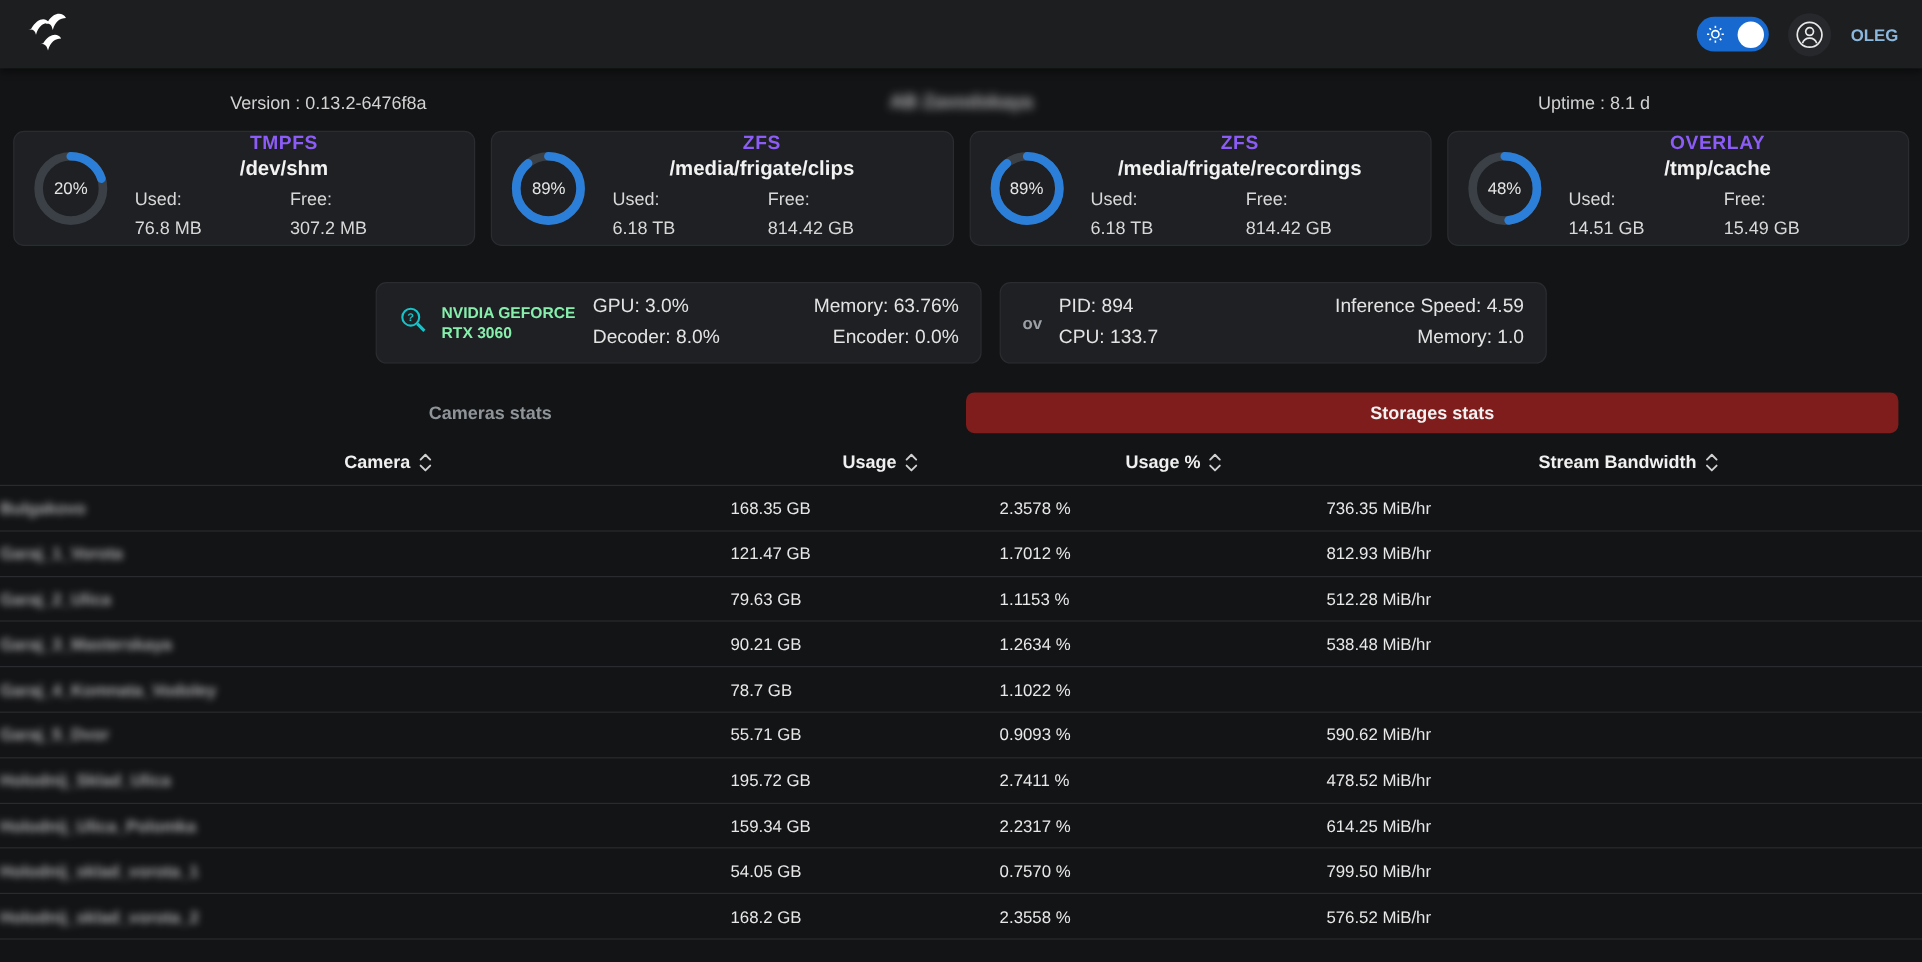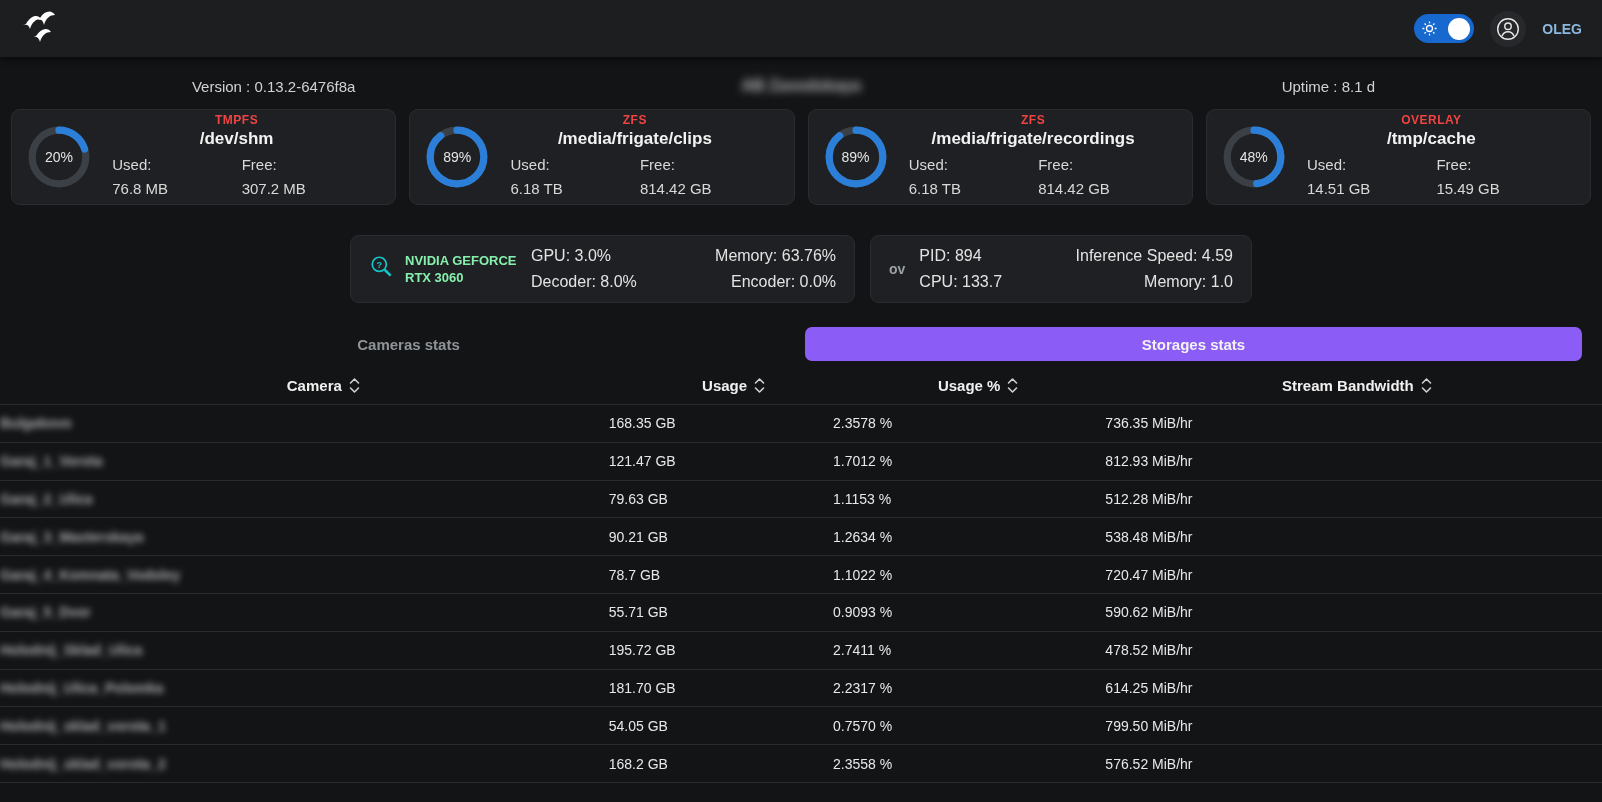--- a/index.html
+++ b/index.html
@@ -30,43 +30,43 @@
 
   
   .cards-row { display:flex; gap:13px; padding:6px 11px 0; }
   .storage-card { flex:1; background:#1e2023; border:1px solid #2a2c30; border-radius:9px;
                   height:96px; display:flex; align-items:center; padding:10px 14px; }
   .donut-wrap { position:relative; width:66px; height:66px; flex:0 0 66px; }
   .donut-wrap svg { width:66px; height:66px; }
   .donut-pct { position:absolute; inset:0; display:flex; align-items:center; justify-content:center;
                font-size:14px; color:#e5e5e5; }
   .storage-info { flex:1; display:flex; flex-direction:column; align-items:center; }
-  .fs-type { font-size:12px; font-weight:bold; color:#ef4444; letter-spacing:.5px; }
+  .fs-type { font-size:16px; font-weight:bold; color:#8b5cf6; letter-spacing:.5px; }
   .mount { font-size:17px; font-weight:bold; color:#f2f2f2; margin:2px 0 4px; }
   .uf-grid { display:grid; grid-template-columns:1fr 1fr; width:86%; column-gap:10px; }
   .uf-col { font-size:15px; color:#d8d8d8; line-height:24px; }
 
   
   .mid-row { display:flex; justify-content:center; gap:15px; margin-top:30px; }
   .mid-card { background:#1e2023; border:1px solid #2a2c30; border-radius:9px; height:68px;
               display:flex; align-items:center; padding:0 18px; }
   .gpu-card { width:505px; }
-  .det-card { width:382px; }
+  .det-card { width:456px; }
   .gpu-name { font-size:13px; font-weight:bold; color:#86efac; width:112px; line-height:17px;
               margin-left:10px; }
   .det-name { font-size:14px; font-weight:bold; color:#9aa0a6; margin-right:14px; }
   .stat-cols { flex:1; display:flex; justify-content:space-between; margin-left:14px; }
   .stat-col { font-size:16px; color:#e3e3e3; line-height:26px; }
   .stat-col.right { text-align:right; }
 
   
   .tabs-row { display:flex; margin:24px 20px 0; gap:8px;justify-content:flex-end; }
   .tab { flex:1; height:34px; display:flex; align-items:center; justify-content:center;
          font-size:15px; font-weight:bold; border-radius:7px; cursor:pointer; color:#8f9499; }
-  .tab.active { background:#8b5cf6; color:#f2f2f2; }
+  .tab.active { background:#7f1d1d; color:#f2f2f2; }
 
   
   .table { margin-top:6px; }
   .thead, .trow { display:grid; grid-template-columns:38% 14% 17% 31%; align-items:center; }
   .thead { height:37px;margin-left:24px; }
   .th { display:flex; align-items:center; justify-content:center; gap:6px; font-size:15px;
         font-weight:bold; color:#f0f0f0; cursor:pointer; }
   .sort-icon { display:flex; }
   .trow { height:37.8px; border-top:1px solid #292b2e; }
   .tbody { border-bottom:1px solid #292b2e; }
@@ -322,37 +322,36 @@
       <div class="trow">
       <div class="td cam">Garaj_3_Masterskaya</div>
       <div class="td">90.21 GB</div>
       <div class="td">1.2634 %</div>
       <div class="td">538.48 MiB/hr</div>
     </div>
       <div class="trow">
       <div class="td cam">Garaj_4_Komnata_Vodoley</div>
       <div class="td">78.7 GB</div>
       <div class="td">1.1022 %</div>
-      <div class="td">720.47 MiB/hr</div>
     </div>
       <div class="trow">
       <div class="td cam">Garaj_5_Dvor</div>
       <div class="td">55.71 GB</div>
       <div class="td">0.9093 %</div>
       <div class="td">590.62 MiB/hr</div>
     </div>
       <div class="trow">
       <div class="td cam">Holodnij_Sklad_Ulica</div>
       <div class="td">195.72 GB</div>
       <div class="td">2.7411 %</div>
       <div class="td">478.52 MiB/hr</div>
     </div>
       <div class="trow">
       <div class="td cam">Holodnij_Ulica_Polomka</div>
-      <div class="td">181.70 GB</div>
+      <div class="td">159.34 GB</div>
       <div class="td">2.2317 %</div>
       <div class="td">614.25 MiB/hr</div>
     </div>
       <div class="trow">
       <div class="td cam">Holodnij_sklad_vorota_1</div>
       <div class="td">54.05 GB</div>
       <div class="td">0.7570 %</div>
       <div class="td">799.50 MiB/hr</div>
     </div>
       <div class="trow">

